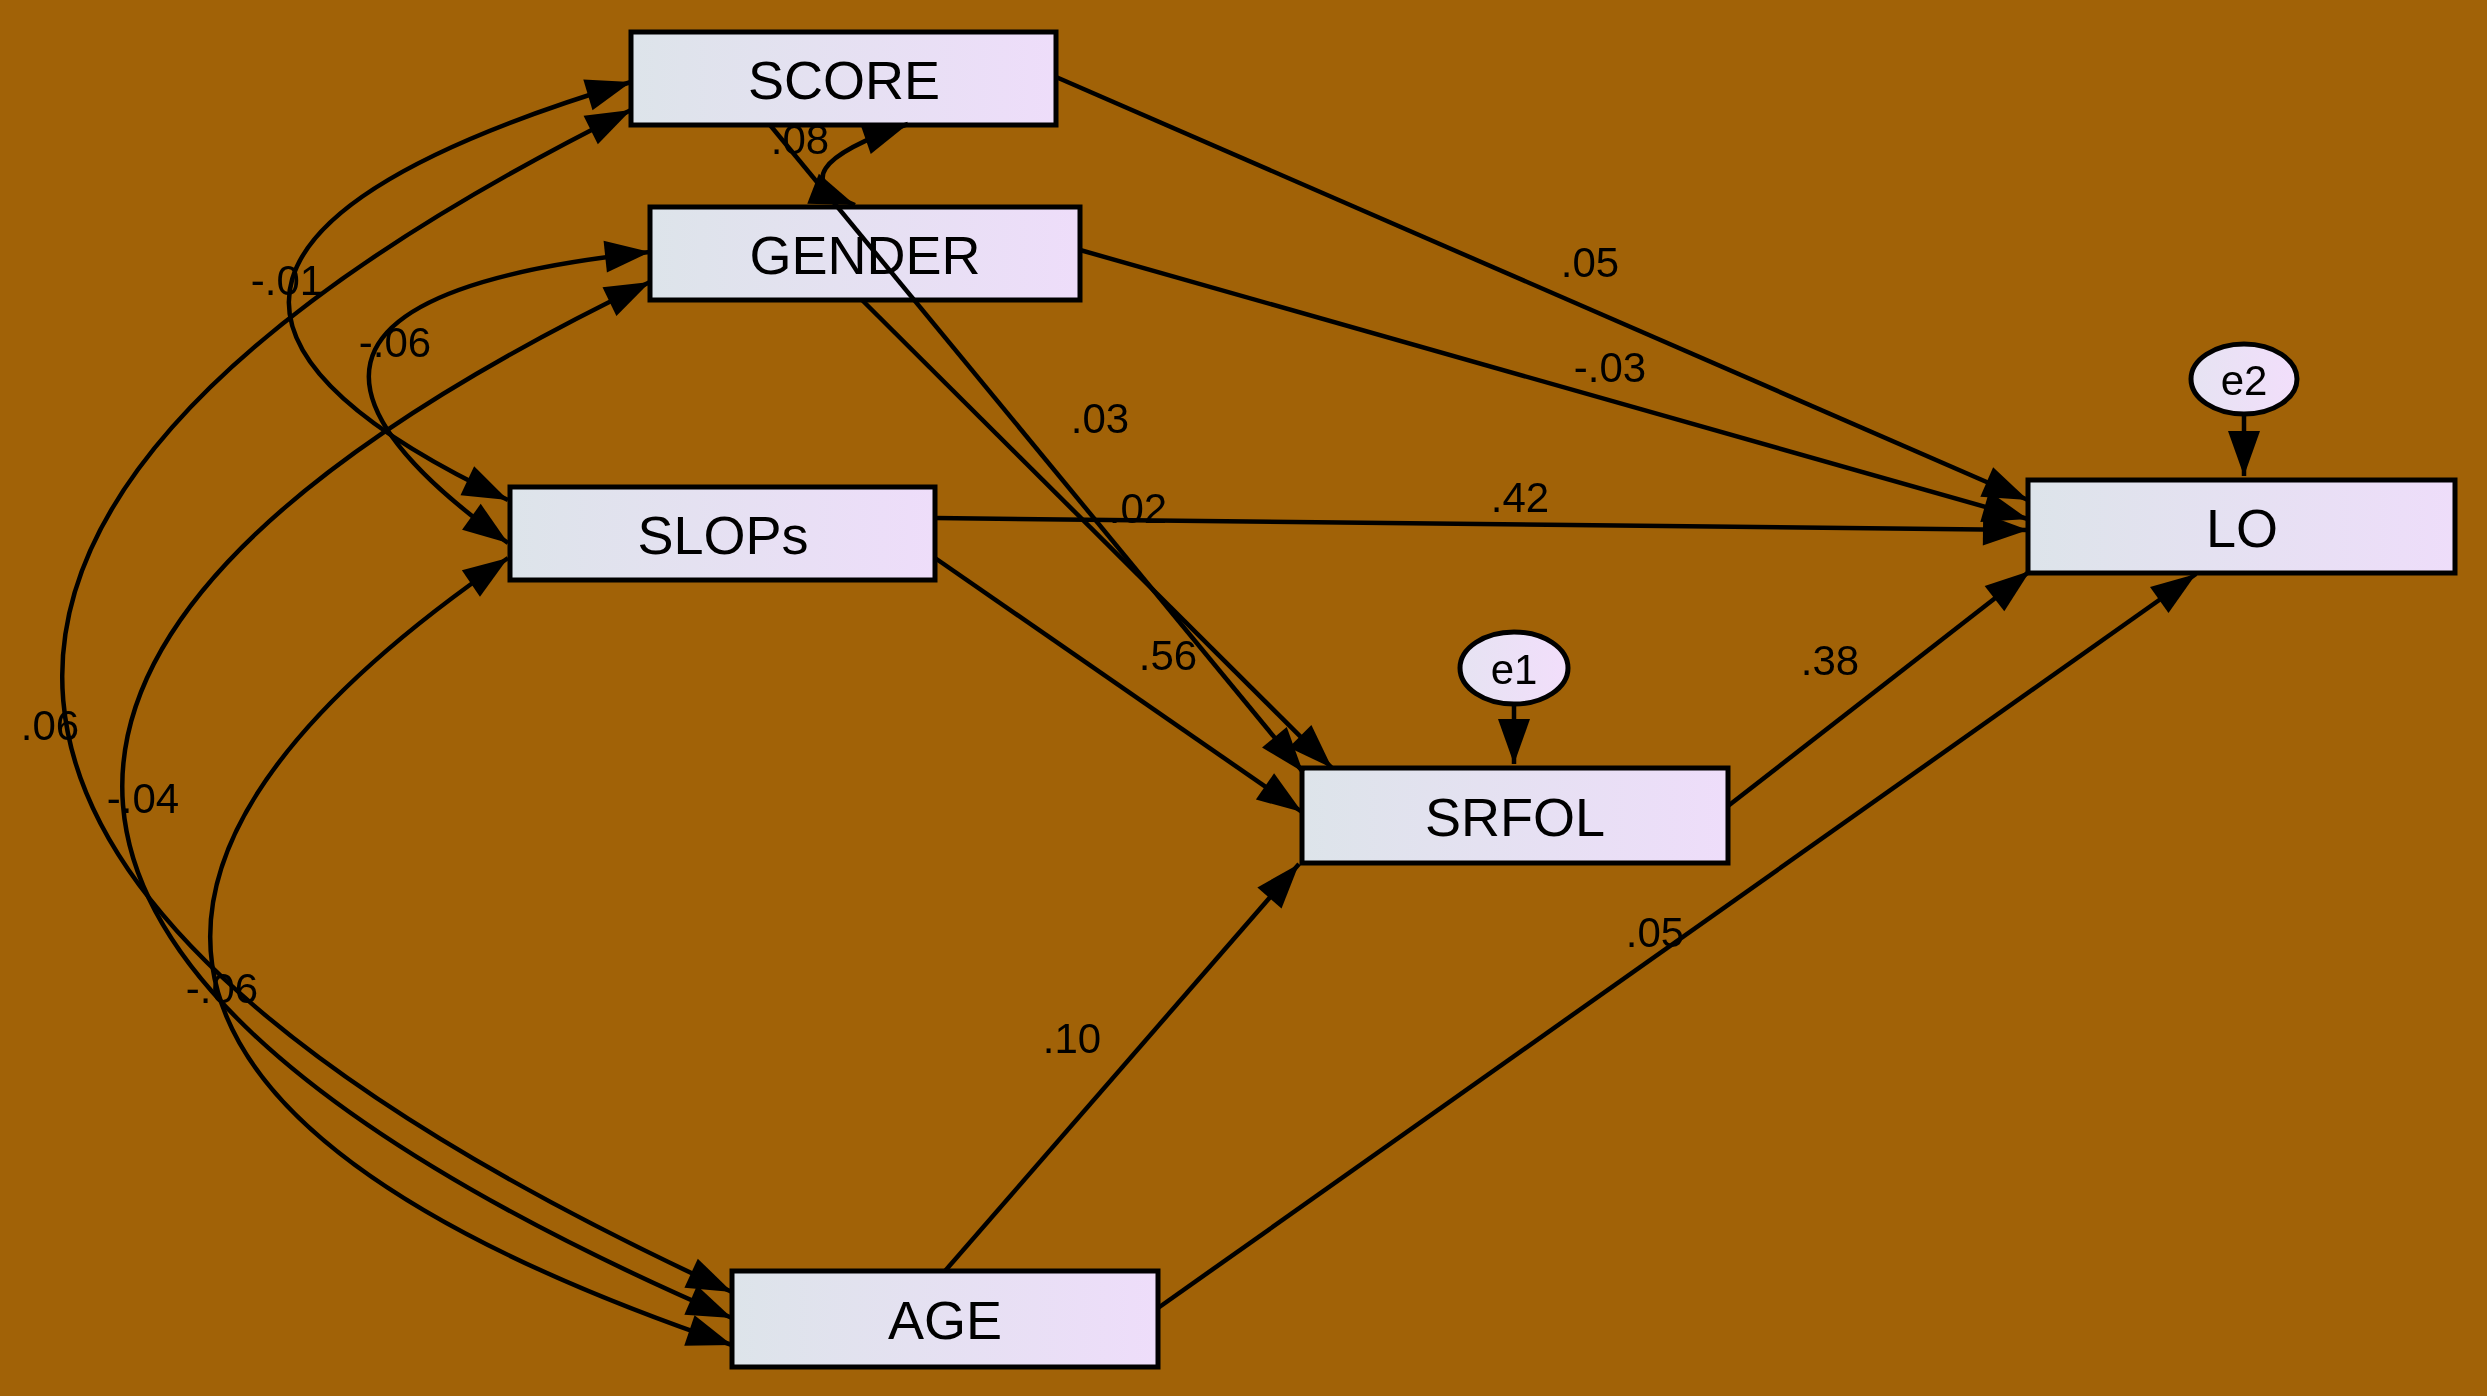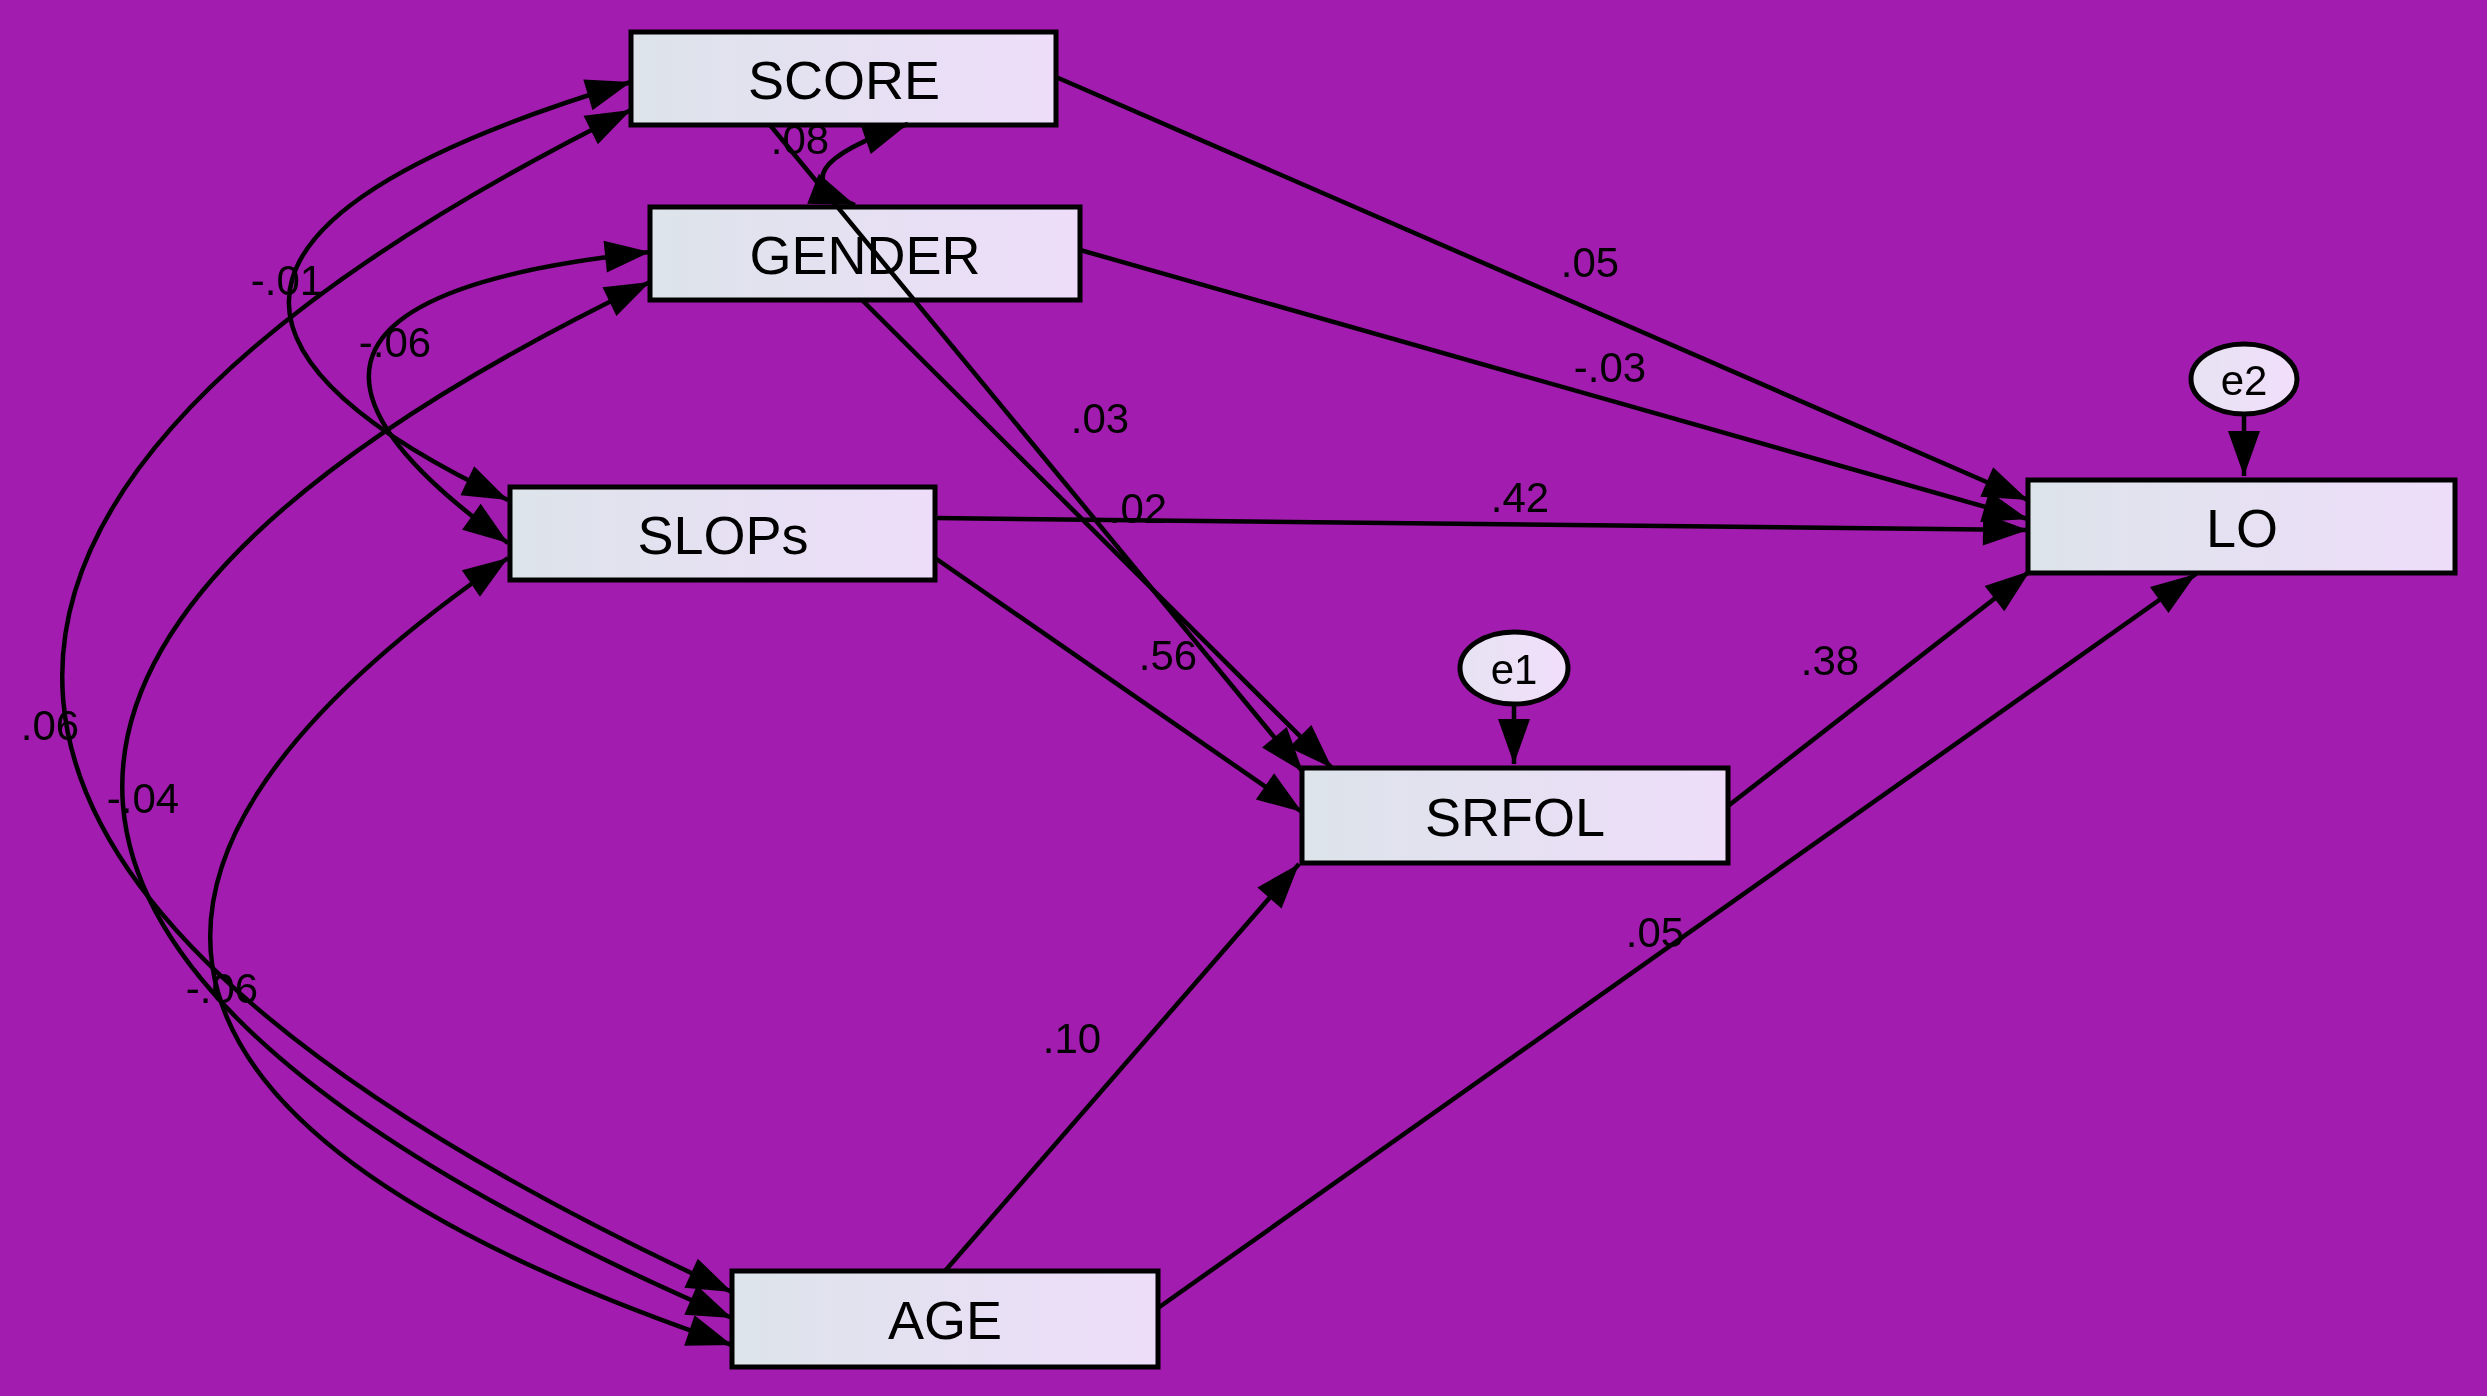--- a/index.html
+++ b/index.html
@@ -3,21 +3,21 @@
 <meta charset="utf-8">
 <style>
   html, body {
     margin: 0;
     padding: 0;
     background: #ffffff;
   }
   .stage {
     width: 2487px;
     height: 1396px;
-    background: #a21caf;
+    background: #a16207;
     position: relative;
     overflow: hidden;
   }
   svg { display: block; }
   .node-rect {
     stroke: #000000;
     stroke-width: 5;
     fill: url(#boxGrad);
   }
   .err-ellipse {

